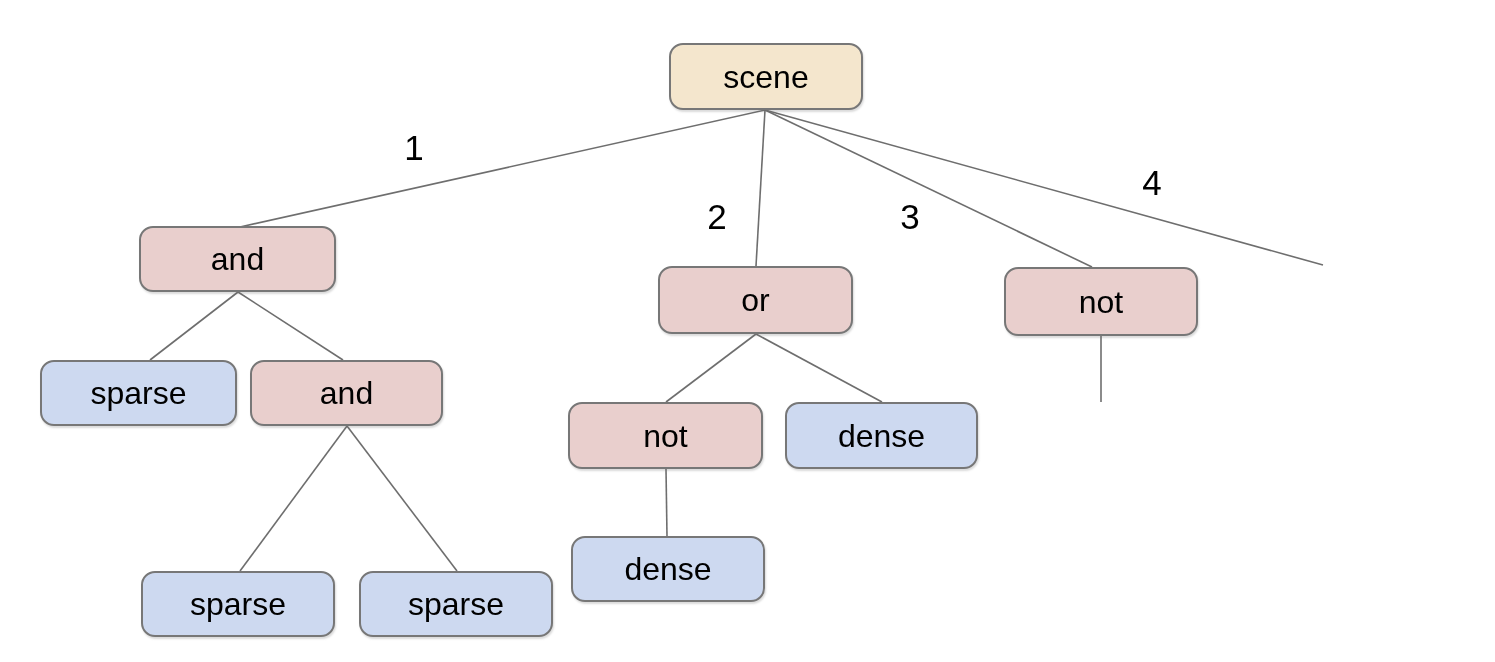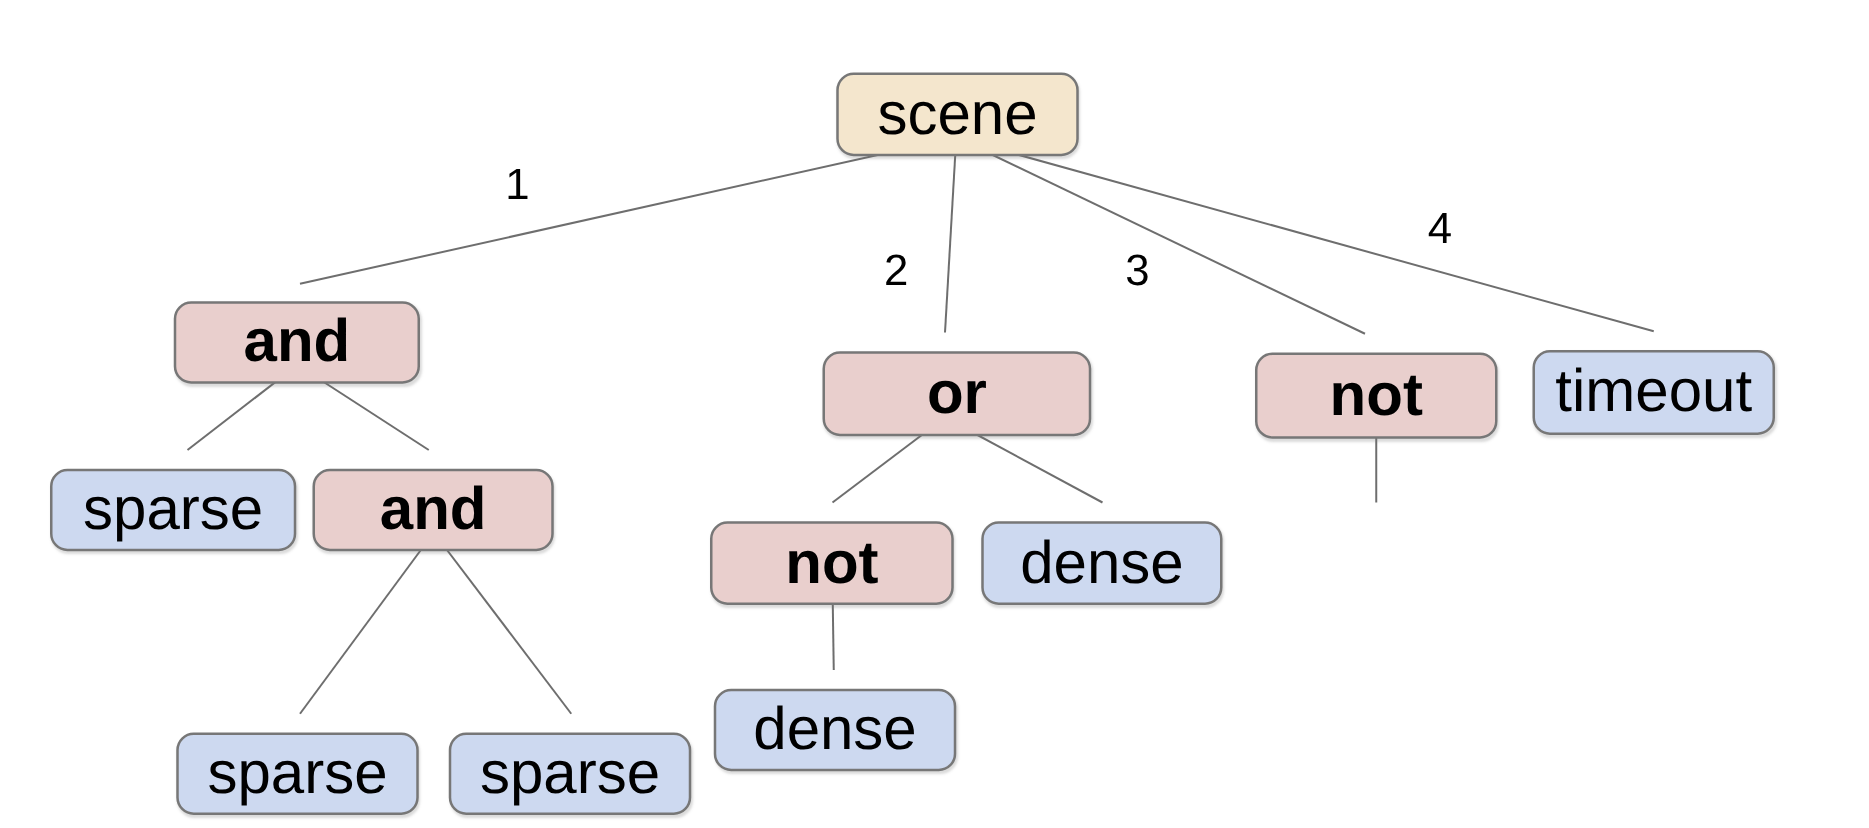--- a/index.html
+++ b/index.html
@@ -26,28 +26,27 @@
     stroke-width: 1.6;
   }
   .node {
     position: absolute;
     box-sizing: border-box;
     border: 2px solid var(--node-border, #777777);
     border-radius: 14px;
     display: flex;
     align-items: center;
     justify-content: center;
-    font-size: 48px;
+    font-size: 32px;
     line-height: 1;
     color: var(--text, #000000);
     box-shadow: 1px 2px 2px rgba(110,110,110,0.25);
-    margin-top: 15px;
   }
   .node.root { background: var(--root-fill, #f4e6cd); }
-  .node.op   { background: var(--operator-fill, #e9cfcd); font-weight: bold; }
+  .node.op   { background: var(--operator-fill, #e9cfcd); }
   .node.leaf { background: var(--leaf-fill, #cdd9f0); }
   .edge-label {
     position: absolute;
     transform: translate(-50%, -50%);
     font-size: 35px;
     color: var(--text, #000000);
   }
 </style>
 </head>
 <body style="--background: #ffffff; --root-fill: #f4e6cd; --operator-fill: #e9cfcd; --leaf-fill: #cdd9f0; --node-border: #777777; --edge-line: #6e6e6e; --text: #000000;">
@@ -69,23 +68,22 @@
     <line x1="1101" y1="336" x2="1101" y2="402"></line>
   </svg>
 
   <div class="edge-label" style="left:414px; top:148px;">1</div>
   <div class="edge-label" style="left:717px; top:217px;">2</div>
   <div class="edge-label" style="left:910px; top:217px;">3</div>
   <div class="edge-label" style="left:1152px; top:183px;">4</div>
 
   <div class="node root" style="left:669px;  top:43px;  width:194px; height:67px;">scene</div>
   <div class="node op" style="left:139px;  top:226px; width:197px; height:66px;">and</div>
-  <div class="node op" style="left:658px;  top:266px; width:215px; height:68px;">or</div>
+  <div class="node op" style="left:658px;  top:266px; width:195px; height:68px;">or</div>
   <div class="node op" style="left:1004px; top:267px; width:194px; height:69px;">not</div>
-  <div class="node leaf" style="left:1226px; top:265px; width:194px; height:68px;">timeout</div>
   <div class="node leaf" style="left:40px;   top:360px; width:197px; height:66px;">sparse</div>
   <div class="node op" style="left:250px;  top:360px; width:193px; height:66px;">and</div>
   <div class="node op" style="left:568px;  top:402px; width:195px; height:67px;">not</div>
   <div class="node leaf" style="left:785px;  top:402px; width:193px; height:67px;">dense</div>
   <div class="node leaf" style="left:141px;  top:571px; width:194px; height:66px;">sparse</div>
   <div class="node leaf" style="left:359px;  top:571px; width:194px; height:66px;">sparse</div>
   <div class="node leaf" style="left:571px;  top:536px; width:194px; height:66px;">dense</div>
 
 </div>
 

